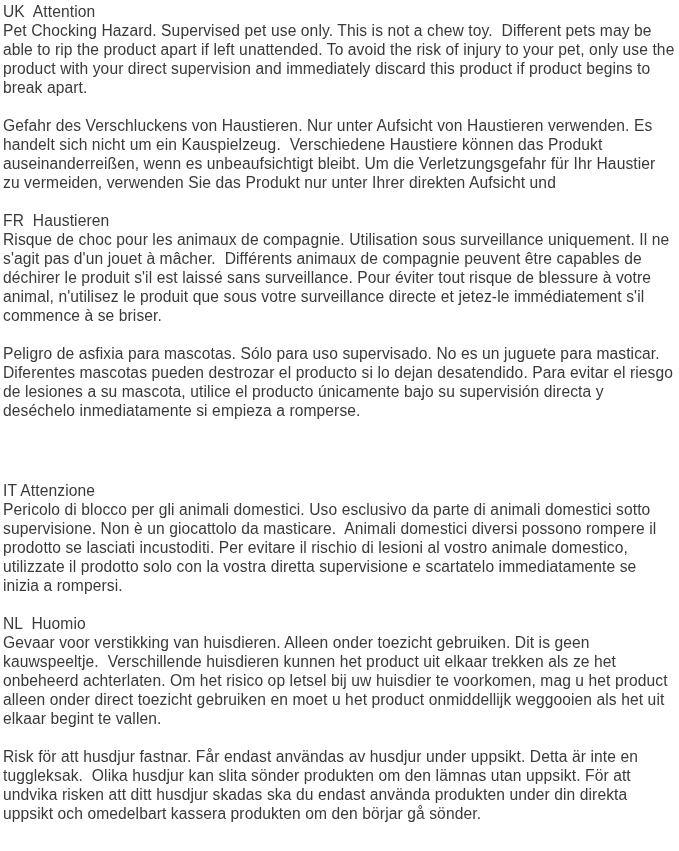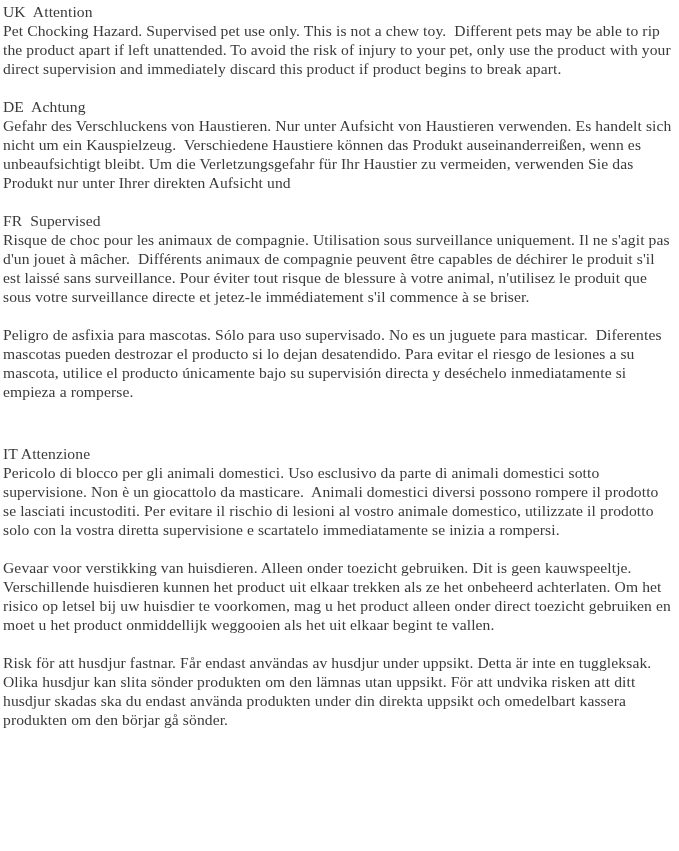--- a/index.html
+++ b/index.html
@@ -7,67 +7,67 @@
     padding: 0;
     background: #ffffff;
   }
   .page {
     width: 679px;
     height: 851px;
     box-sizing: border-box;
     padding: 2px 4px 0 3px;
     background: #ffffff;
     overflow: hidden;
-    font-family: Liberation Serif, serif;
+    font-family: Liberation Sans, sans-serif;
     color: #3a3a3a;
     font-size: 15.6px;
     line-height: 19px;
   }
   .warn-section {
     margin: 0 0 19px 0;
   }
   .warn-section .heading,
   .warn-section .body {
     white-space: pre-wrap;      
     letter-spacing: 0.1px;
   }
   .gap-before-large {
-    margin-top: 43px;           
+    margin-top: 61px;           
   }
 </style>
 </head>
 <body>
 
 <div class="page">
 
   <section class="warn-section">
     <div class="heading">UK  Attention</div>
     <div class="body">Pet Chocking Hazard. Supervised pet use only. This is not a chew toy.  Different pets may be able to rip the product apart if left unattended. To avoid the risk of injury to your pet, only use the product with your direct supervision and immediately discard this product if product begins to break apart.</div>
   </section>
 
   <section class="warn-section">
-    <div class="heading">DE  Achtung</div>
     <div class="body">Gefahr des Verschluckens von Haustieren. Nur unter Aufsicht von Haustieren verwenden. Es handelt sich nicht um ein Kauspielzeug.  Verschiedene Haustiere können das Produkt auseinanderreißen, wenn es unbeaufsichtigt bleibt. Um die Verletzungsgefahr für Ihr Haustier zu vermeiden, verwenden Sie das Produkt nur unter Ihrer direkten Aufsicht und</div>
   </section>
 
   <section class="warn-section">
-    <div class="heading">FR  Supervised</div>
+    <div class="heading">FR  Haustieren</div>
     <div class="body">Risque de choc pour les animaux de compagnie. Utilisation sous surveillance uniquement. Il ne s'agit pas d'un jouet à mâcher.  Différents animaux de compagnie peuvent être capables de déchirer le produit s'il est laissé sans surveillance. Pour éviter tout risque de blessure à votre animal, n'utilisez le produit que sous votre surveillance directe et jetez-le immédiatement s'il commence à se briser.</div>
   </section>
 
   <section class="warn-section">
     <div class="body">Peligro de asfixia para mascotas. Sólo para uso supervisado. No es un juguete para masticar.  Diferentes mascotas pueden destrozar el producto si lo dejan desatendido. Para evitar el riesgo de lesiones a su mascota, utilice el producto únicamente bajo su supervisión directa y deséchelo inmediatamente si empieza a romperse.</div>
   </section>
 
   <section class="warn-section gap-before-large">
     <div class="heading">IT Attenzione</div>
     <div class="body">Pericolo di blocco per gli animali domestici. Uso esclusivo da parte di animali domestici sotto supervisione. Non è un giocattolo da masticare.  Animali domestici diversi possono rompere il prodotto se lasciati incustoditi. Per evitare il rischio di lesioni al vostro animale domestico, utilizzate il prodotto solo con la vostra diretta supervisione e scartatelo immediatamente se inizia a rompersi.</div>
   </section>
 
   <section class="warn-section">
+    <div class="heading">NL  Huomio</div>
     <div class="body">Gevaar voor verstikking van huisdieren. Alleen onder toezicht gebruiken. Dit is geen kauwspeeltje.  Verschillende huisdieren kunnen het product uit elkaar trekken als ze het onbeheerd achterlaten. Om het risico op letsel bij uw huisdier te voorkomen, mag u het product alleen onder direct toezicht gebruiken en moet u het product onmiddellijk weggooien als het uit elkaar begint te vallen.</div>
   </section>
 
   <section class="warn-section">
     <div class="body">Risk för att husdjur fastnar. Får endast användas av husdjur under uppsikt. Detta är inte en tuggleksak.  Olika husdjur kan slita sönder produkten om den lämnas utan uppsikt. För att undvika risken att ditt husdjur skadas ska du endast använda produkten under din direkta uppsikt och omedelbart kassera produkten om den börjar gå sönder.</div>
   </section>
 
 </div>
 
 </body></html>

